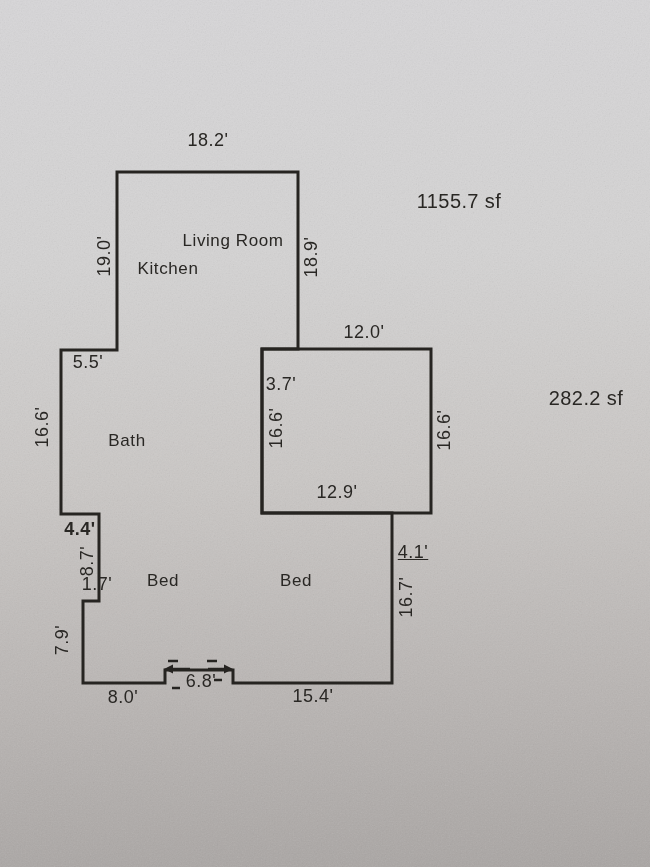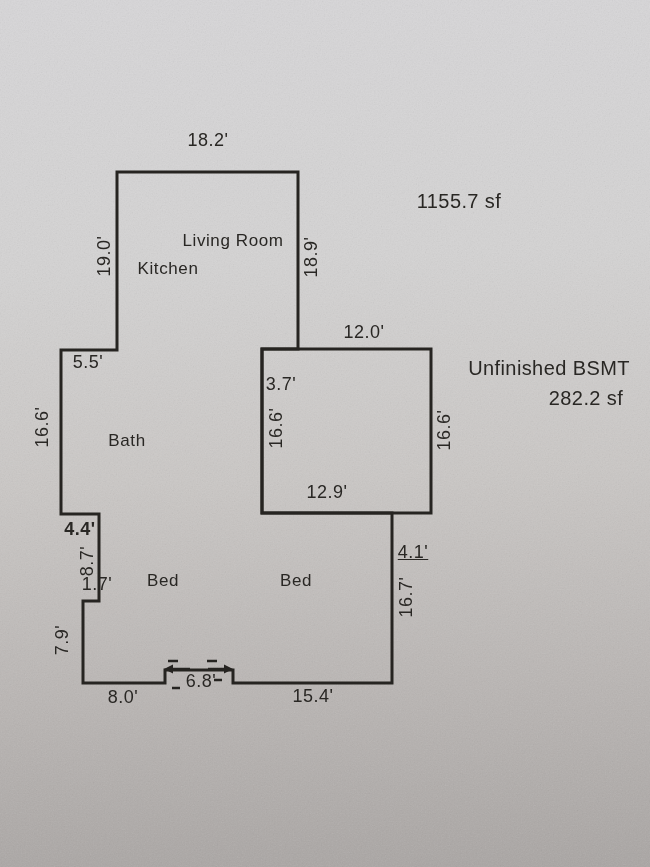--- a/index.html
+++ b/index.html
@@ -57,39 +57,38 @@
         <line x1="172" y1="688" x2="180" y2="688"></line>
         <line x1="214" y1="680" x2="222" y2="680"></line>
       </g>
       <g fill="#262421" stroke="none">
         <polygon points="164,669 173,664.5 173,673.5"></polygon>
         <polygon points="233,669 224,664.5 224,673.5"></polygon>
       </g>
     </svg>
 
     <span class="lbl area" style="left:459px;top:201px;">1155.7 sf</span>
-    <span class="lbl area" style="left:549px;top:368px;">Unfinished BSMT</span>
     <span class="lbl area" style="left:545px;top:398px;margin-left:41px;">282.2 sf</span>
 
     <span class="lbl room" style="left:233px;top:240px;">Living Room</span>
     <span class="lbl room" style="left:168px;top:268px;text-align:center;">Kitchen</span>
     <span class="lbl room" style="left:127px;top:424px;margin-top:16px;">Bath</span>
     <span class="lbl room" style="left:163px;top:580px;">Bed</span>
     <span class="lbl room" style="left:296px;top:580px;">Bed</span>
 
     <span class="lbl" style="left:208px;top:140px;">18.2'</span>
     <span class="lbl rot" style="left:104px;top:256px;">19.0'</span>
     <span class="lbl rot" style="left:311px;top:257px;">18.9'</span>
     <span class="lbl" style="left:88px;top:330px;margin-top:32px;">5.5'</span>
     <span class="lbl" style="left:364px;top:332px;">12.0'</span>
     <span class="lbl" style="left:281px;top:384px;">3.7'</span>
     <span class="lbl rot" style="left:42px;top:427px;">16.6'</span>
     <span class="lbl rot" style="left:276px;top:428px;">16.6'</span>
     <span class="lbl rot" style="left:444px;top:430px;">16.6'</span>
-    <span class="lbl" style="left:327px;top:492px;">12.9'</span>
+    <span class="lbl" style="left:337px;top:492px;">12.9'</span>
     <span class="lbl" style="left:413px;top:552px;text-decoration:underline;">4.1'</span>
     <span class="lbl" style="left:80px;top:529px;font-weight:bold;">4.4'</span>
     <span class="lbl rot" style="left:87px;top:561px;">8.7'</span>
     <span class="lbl" style="left:97px;top:584px;">1.7'</span>
     <span class="lbl rot" style="left:62px;top:640px;">7.9'</span>
     <span class="lbl" style="left:123px;top:697px;">8.0'</span>
     <span class="lbl" style="left:201px;top:681px;">6.8'</span>
     <span class="lbl" style="left:313px;top:696px;">15.4'</span>
     <span class="lbl rot" style="left:406px;top:597px;">16.7'</span>
   </div>

